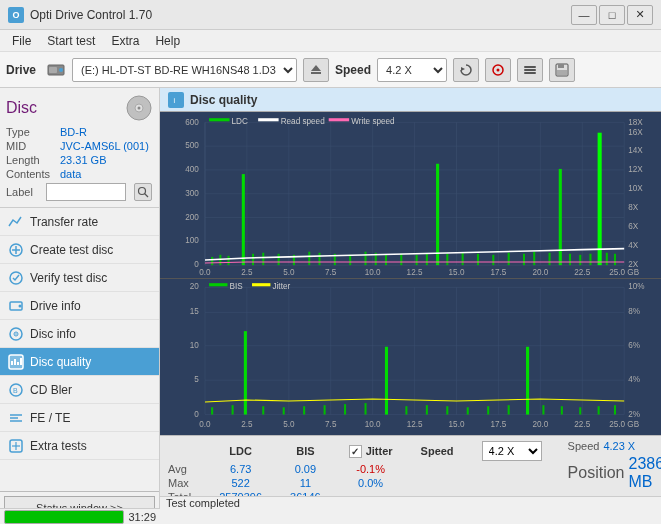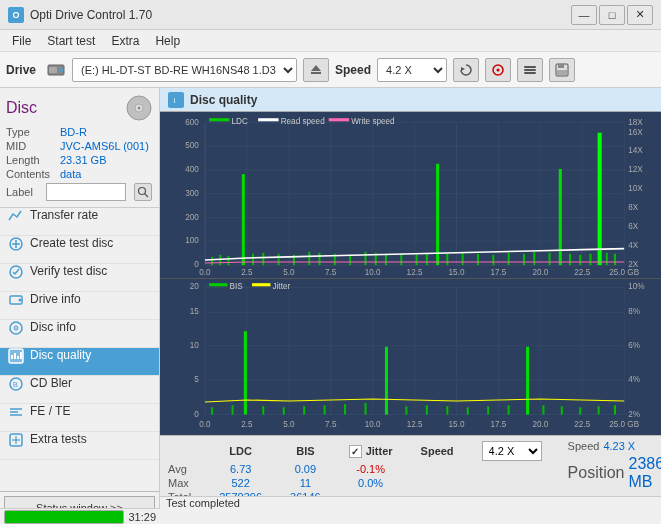--- a/index.html
+++ b/index.html
@@ -37,21 +37,21 @@
     .disc-row { display: flex; margin-bottom: 2px; font-size: 11px; }
     .disc-key { color: #555; width: 54px; flex-shrink: 0; }
     .disc-val { color: #0066cc; font-weight: normal; }
     .disc-val.blue { color: #0066cc; }
     .label-row { display: flex; align-items: center; margin-top: 3px; gap: 8px; }
     .label-key { color: #555; font-size: 11px; width: 32px; }
     .label-input { height: 18px; width: 80px; border: 1px solid #aaa; background: white; font-size: 11px; }
     .label-search-btn { width: 18px; height: 18px; background: #e0e0e0; border: 1px solid #aaa; border-radius: 2px; display: flex; align-items: center; justify-content: center; cursor: pointer; }
 
     .nav-items { display: flex; flex-direction: column; flex: 1; }
-    .nav-item { height: 28px; display: flex; padding: 0 8px; cursor: pointer; font-size: 12px; color: #333; border-bottom: 1px solid #e0e0e0; gap: 6px; }
+    .nav-item { height: 28px; display: flex; align-items: center; padding: 0 8px; cursor: pointer; font-size: 12px; color: #333; border-bottom: 1px solid #e0e0e0; gap: 6px; }
     .nav-item.active { background: #4a9fd4; color: white; }
     .status-window-btn { border: 1px solid #aaa; background: #e8e8e8; padding: 2px 6px; cursor: pointer; font-size: 11px; color: #333; }
 
     
     .content { flex: 1; background: #2a3a5a; display: flex; flex-direction: column; position: relative; overflow: hidden; }
 
     
     .dq-header { background: #d4e8f8; height: 24px; display: flex; align-items: center; padding: 0 8px; gap: 6px; border-bottom: 1px solid #aaa; }
     .dq-icon { width: 16px; height: 16px; background: #4a9fd4; border-radius: 2px; display: flex; align-items: center; justify-content: center; }
     .dq-title { font-size: 12px; font-weight: bold; color: #333; }

